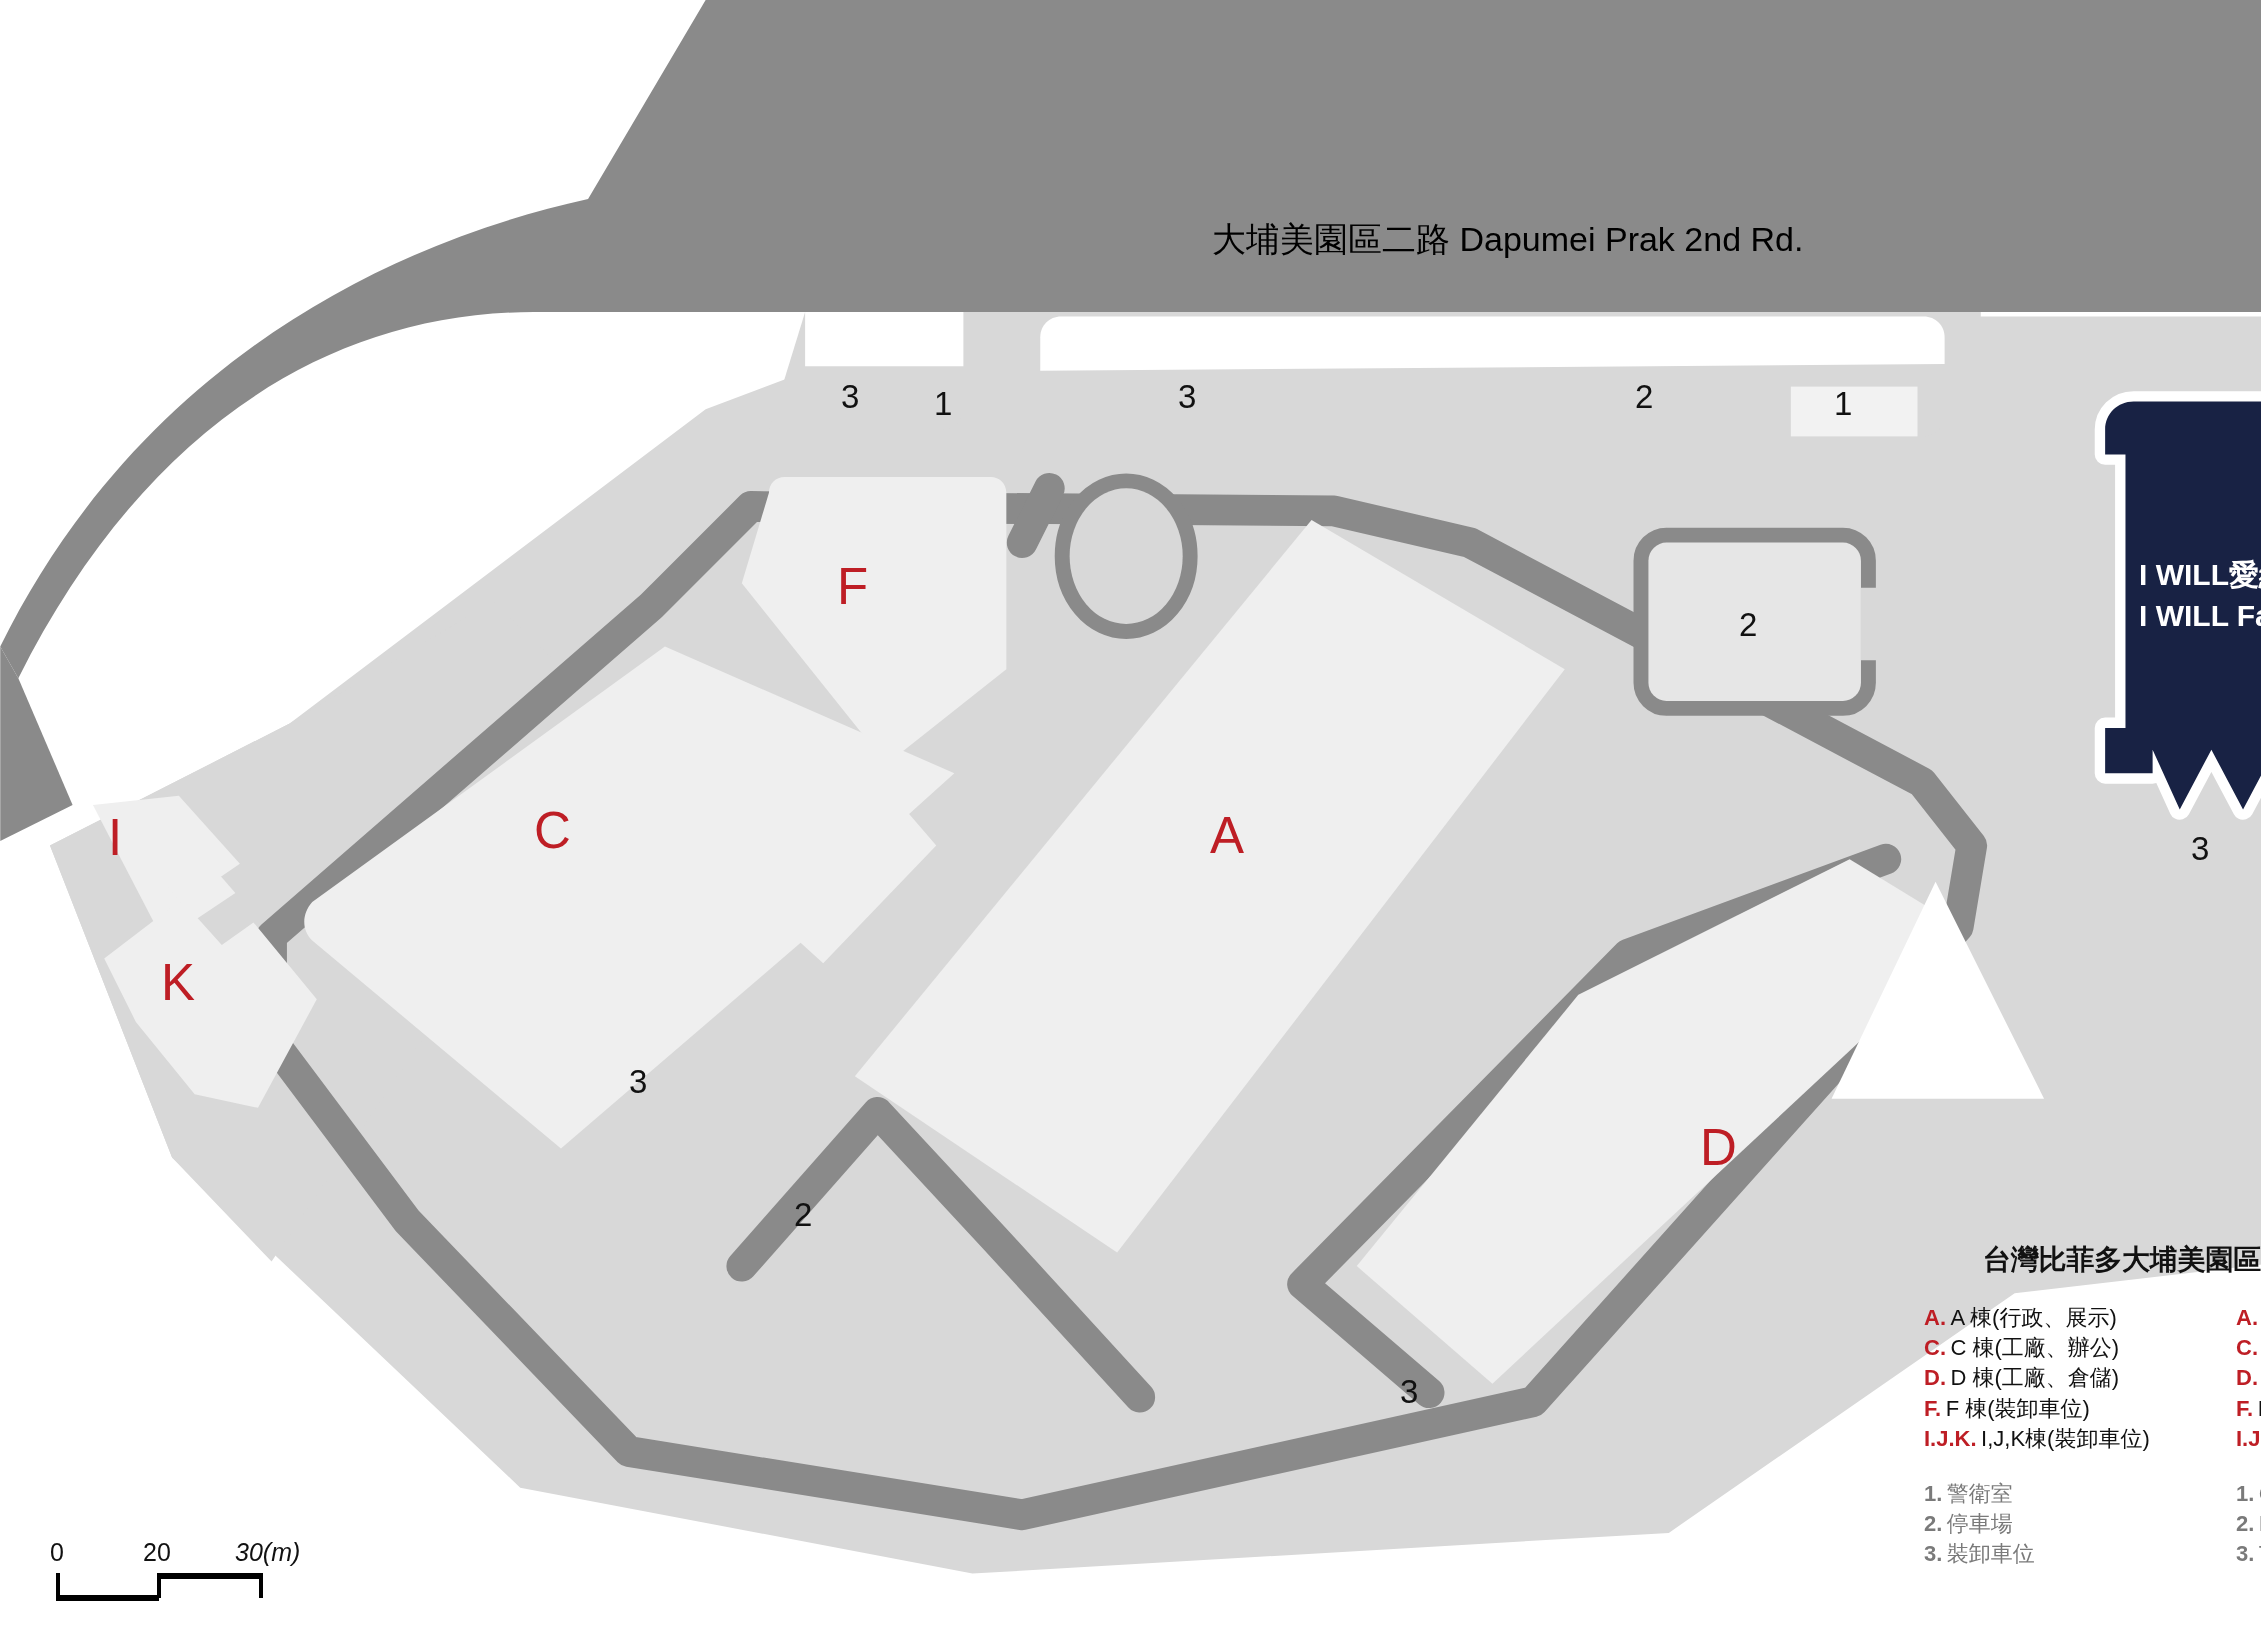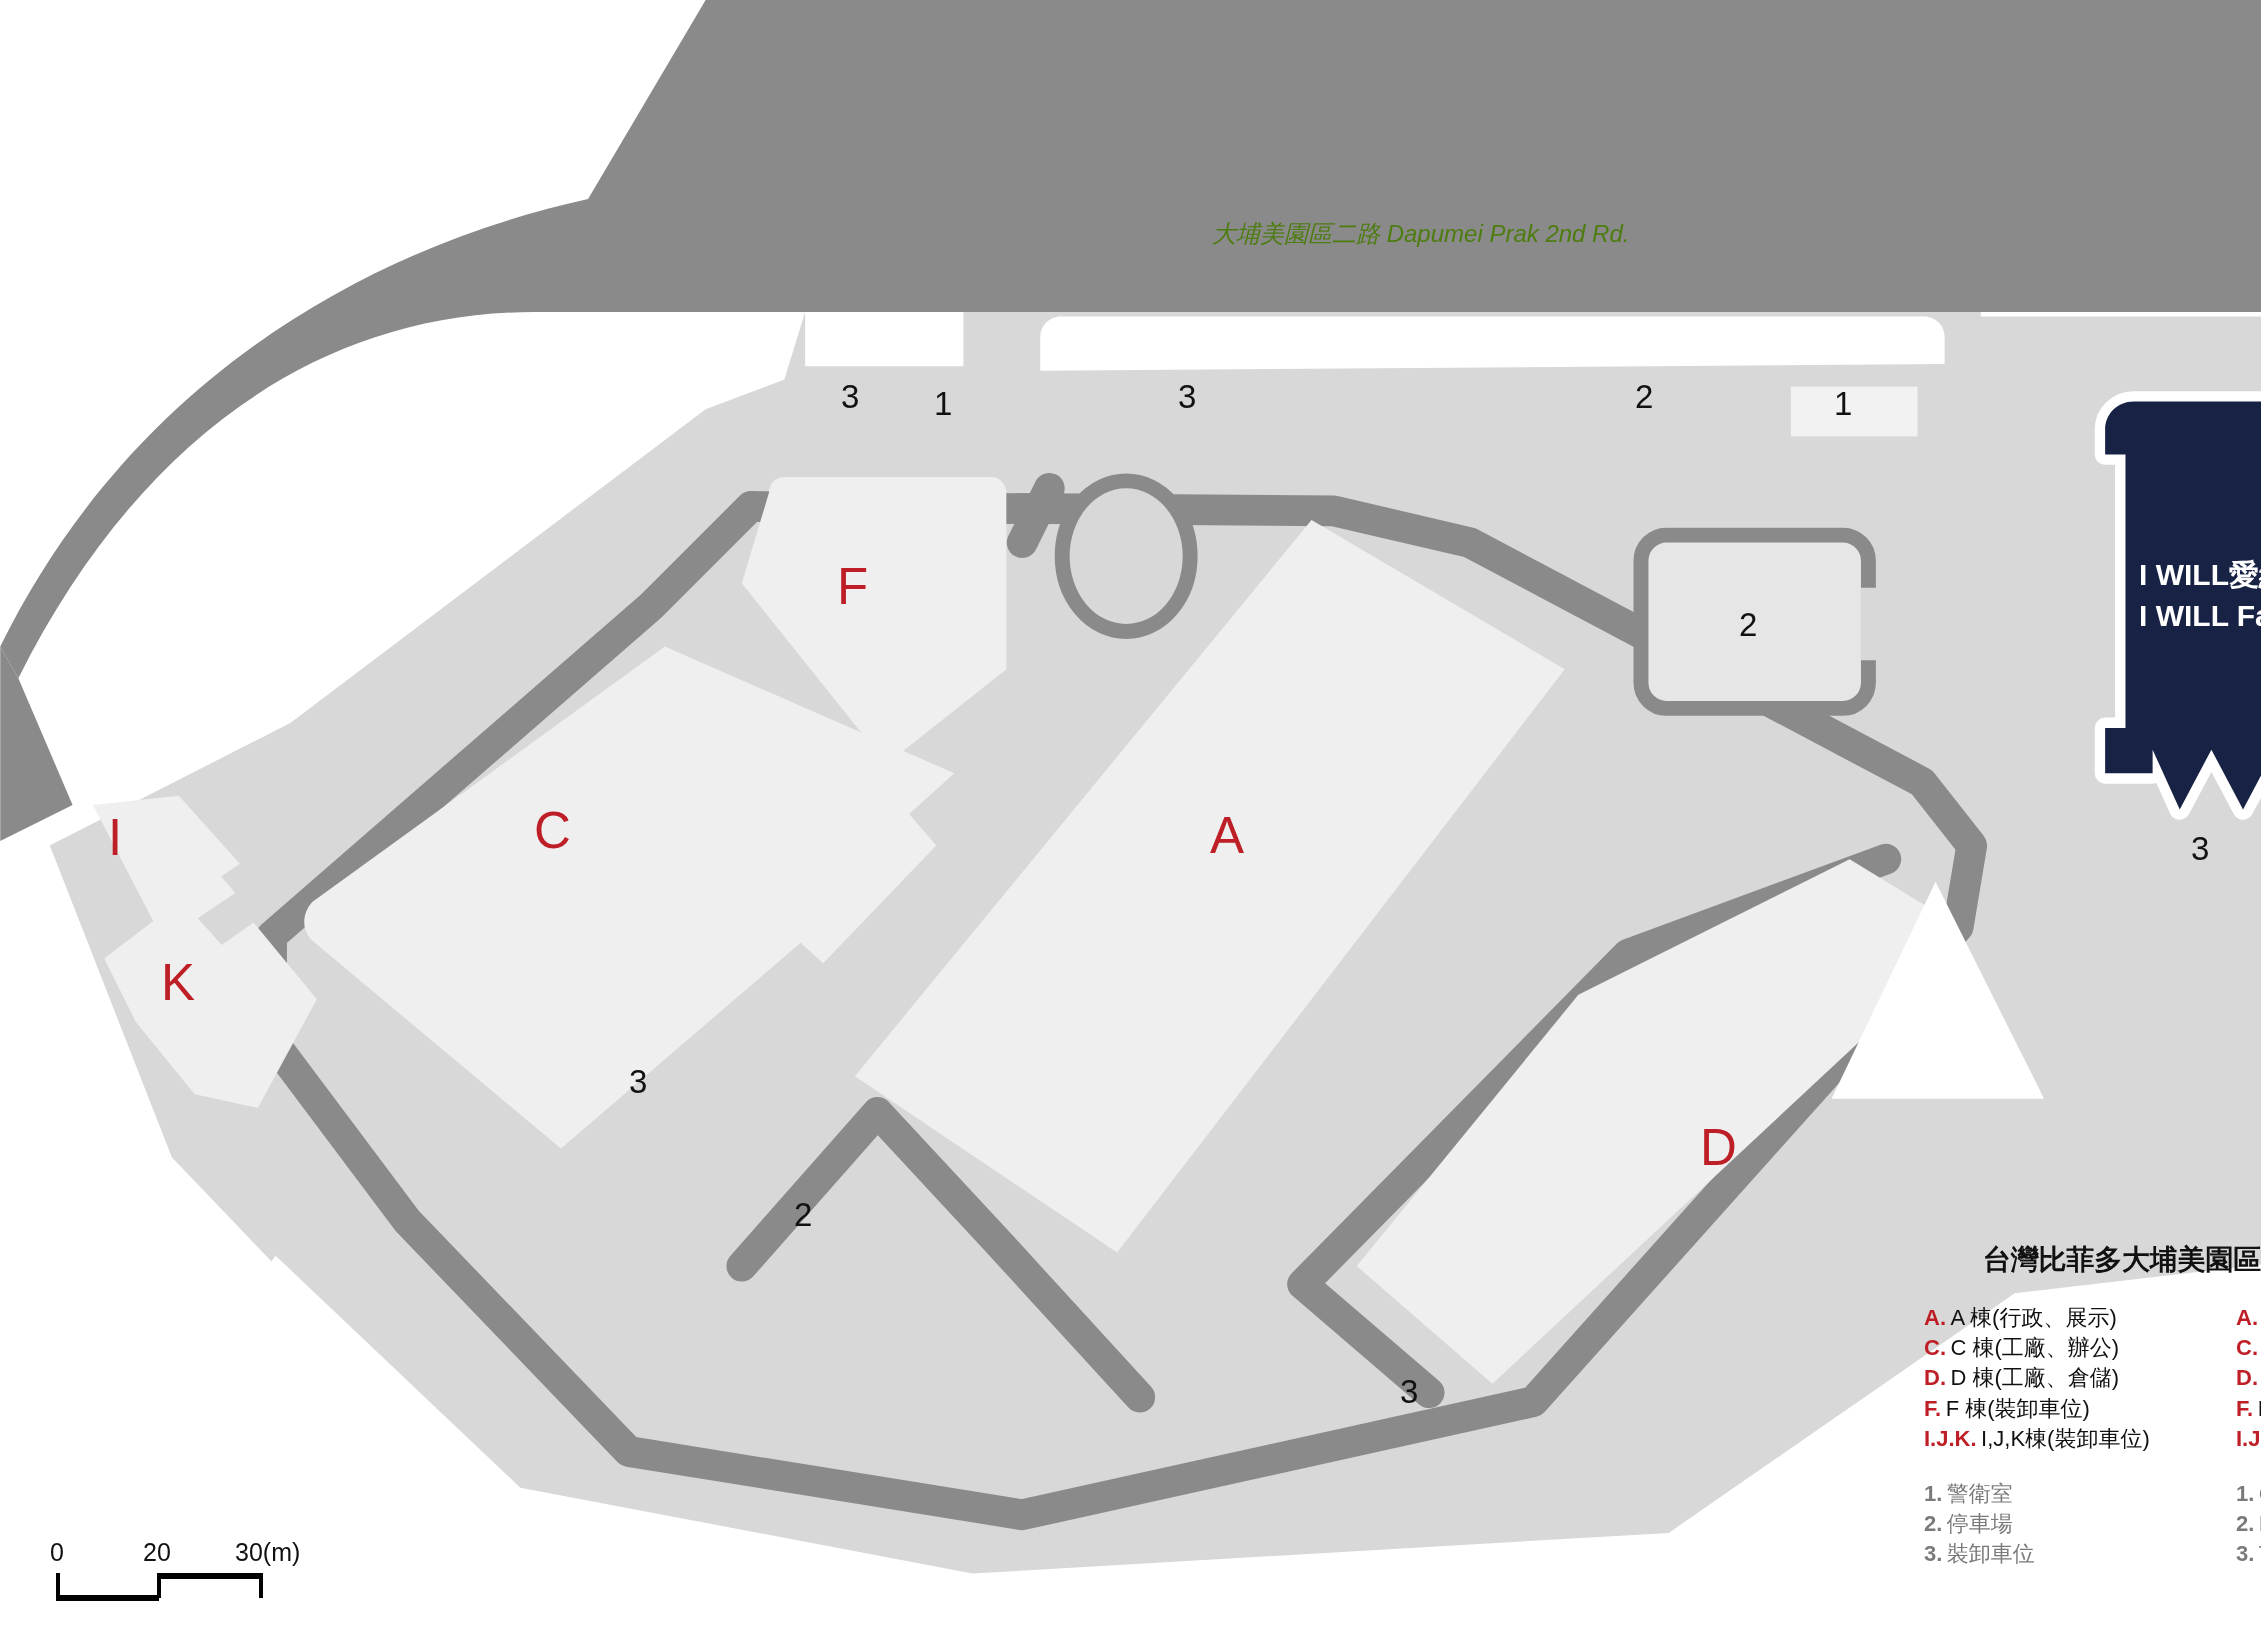--- a/index.html
+++ b/index.html
@@ -4,22 +4,22 @@
 <style>
   html,body{margin:0;padding:0;background:#ffffff;}
   body{width:2837px;height:1650px;position:relative;overflow:hidden;
        font-family:"Liberation Sans","DejaVu Sans",sans-serif;}
   #map{position:absolute;left:0;top:0;width:2837px;height:1650px;}
 
   
   .bldg-label{position:absolute;color:#be1e25;font-size:51px;font-weight:400;
               line-height:1;letter-spacing:0.5px;user-select:none;}
   .num-label{position:absolute;color:#111111;font-size:33px;font-weight:400;line-height:1;}
-  .road-label{position:absolute;color:#4d7c0f;font-size:24px;font-weight:400;
-              white-space:nowrap;line-height:1;font-style:italic;}
+  .road-label{position:absolute;color:#000000;font-size:34px;font-weight:400;
+              white-space:nowrap;line-height:1;}
   .navy-text{position:absolute;color:#ffffff;font-size:30px;font-weight:700;
              line-height:1.28;white-space:nowrap;}
 
   
   #legend{position:absolute;left:1924px;top:1241px;width:769px;}
   .legend-head{display:flex;align-items:center;gap:10px;margin-bottom:23.5px;}
   .legend-swatch{width:49px;height:28px;background:#d8d8d8;flex:none;}
   .legend-title{font-size:28px;font-weight:700;color:#111;white-space:nowrap;letter-spacing:-0.2px;}
   .legend-cols{display:flex;gap:0;}
   .legend-col{width:312px;}
@@ -262,21 +262,21 @@
       </div>
     </div>
 
   </div>
 </div>
 
 <div id="scalebar">
   <div class="sb-nums">
     <span style="left:0px;">0</span>
     <span style="left:93px;">20</span>
-    <span style="left:185px;">30(m)</span>
+    <span style="left:185px;font-style:italic;">30(m)</span>
   </div>
   <div class="sb-graphic">
     <div class="sb-seg" style="left:6.3px; top:22px;  width:103px; height:6.3px;"></div>
     <div class="sb-seg" style="left:109px; top:0px;  width:103px; height:6.3px;"></div>
     <div class="sb-seg" style="left:6.3px;  top:0px;  width:3.6px;   height:25px;"></div>
     <div class="sb-seg" style="left:107px; top:0px;  width:3.6px;   height:25px;"></div>
     <div class="sb-seg" style="left:209px; top:0px;  width:3.6px;   height:25px;"></div>
   </div>
 </div>
 

